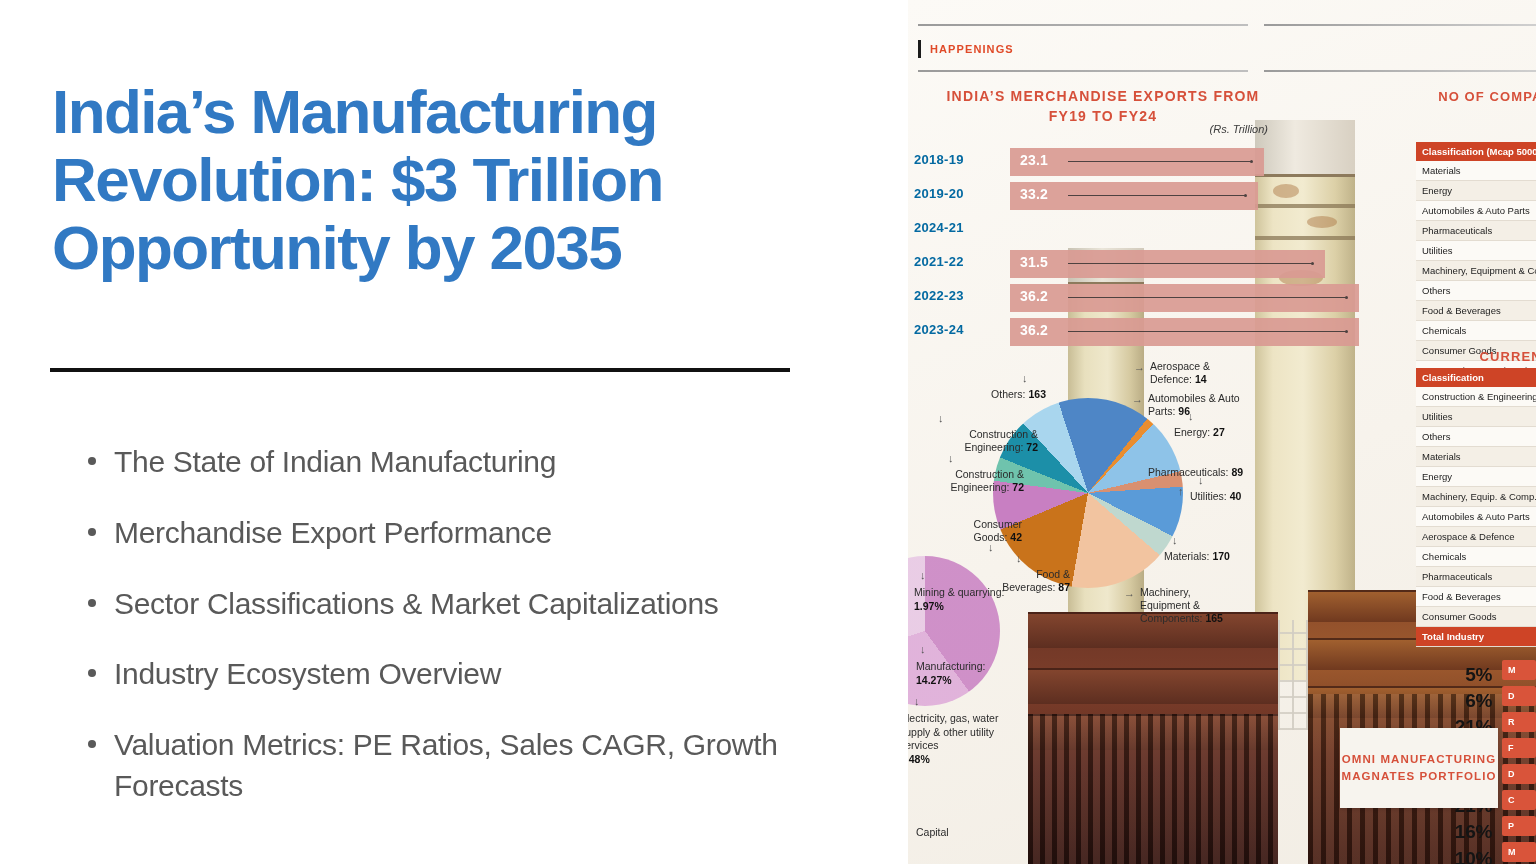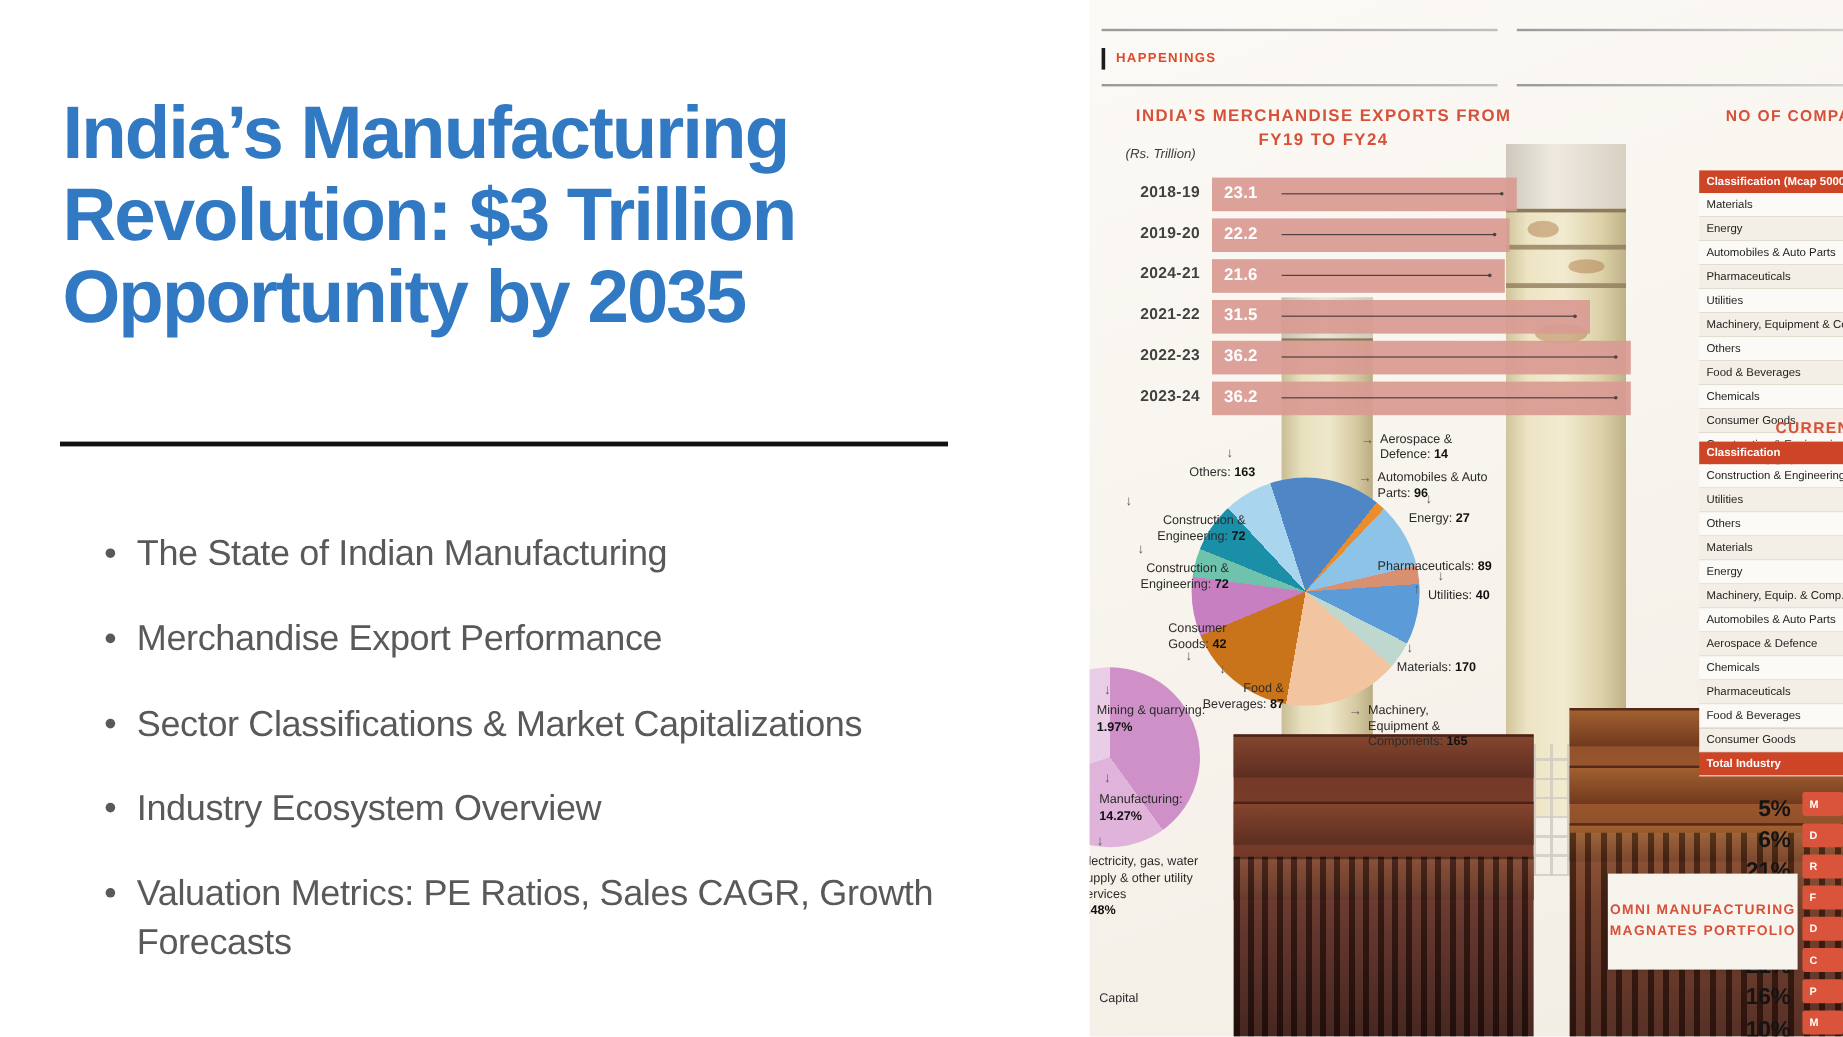--- a/index.html
+++ b/index.html
@@ -117,27 +117,27 @@
       repeating-linear-gradient(90deg,rgba(210,205,195,.9) 0 2px,transparent 2px 14px),
       repeating-linear-gradient(0deg,rgba(210,205,195,.85) 0 2px,transparent 2px 16px);
   }
 
   
   .bars-title{
     position:absolute;left:30px;top:86px;width:330px;text-align:center;
     font-size:14px;font-weight:bold;letter-spacing:1.2px;color:#D6503A;line-height:1.45;
   }
   .bars-unit{
-    position:absolute;left:30px;top:123px;width:330px;text-align:left;
+    position:absolute;left:30px;top:123px;width:330px;text-align:right;
     font-size:11px;font-style:italic;color:#3b3b3b;
   }
   .bar-row{position:absolute;left:6px;width:400px;height:28px;}
   .bar-year{
-    position:absolute;left:0;top:4px;width:86px;text-align:right;
-    font-size:13px;font-weight:bold;color:#404040;letter-spacing:.3px;
+    position:absolute;left:0;top:4px;width:86px;text-align:left;
+    font-size:13px;font-weight:bold;color:#0369a1;letter-spacing:.3px;
   }
   .bar-track{position:absolute;left:96px;top:0;height:28px;}
   .bar-fill{
     position:absolute;left:0;top:0;height:100%;
     background:#D99A93;opacity:.92;
   }
   .bar-val{
     position:absolute;left:10px;top:4px;
     font-size:14px;font-weight:bold;color:#fff;letter-spacing:.2px;
   }
@@ -272,31 +272,26 @@
           <div class="bar-track" style="width:254px">
             <div class="bar-fill" style="width:254px;background:#D99A93"></div>
             <div class="bar-val">23.1</div>
             <div class="bar-lead" style="left:58px;width:184px"></div>
           </div>
         </div>
         <div class="bar-row" style="top: 182px;">
           <div class="bar-year">2019-20</div>
           <div class="bar-track" style="width:248px">
             <div class="bar-fill" style="width:248px;background:#D99A93"></div>
-            <div class="bar-val">22.2</div>
+            <div class="bar-val">33.2</div>
             <div class="bar-lead" style="left:58px;width:178px"></div>
           </div>
         </div>
         <div class="bar-row" style="top: 216px;">
           <div class="bar-year">2024-21</div>
-          <div class="bar-track" style="width:244px">
-            <div class="bar-fill" style="width:244px;background:#D99A93"></div>
-            <div class="bar-val">21.6</div>
-            <div class="bar-lead" style="left:58px;width:174px"></div>
-          </div>
         </div>
         <div class="bar-row" style="top: 250px;">
           <div class="bar-year">2021-22</div>
           <div class="bar-track" style="width:315px">
             <div class="bar-fill" style="width:315px;background:#D99A93"></div>
             <div class="bar-val">31.5</div>
             <div class="bar-lead" style="left:58px;width:245px"></div>
           </div>
         </div>
         <div class="bar-row" style="top: 284px;">

